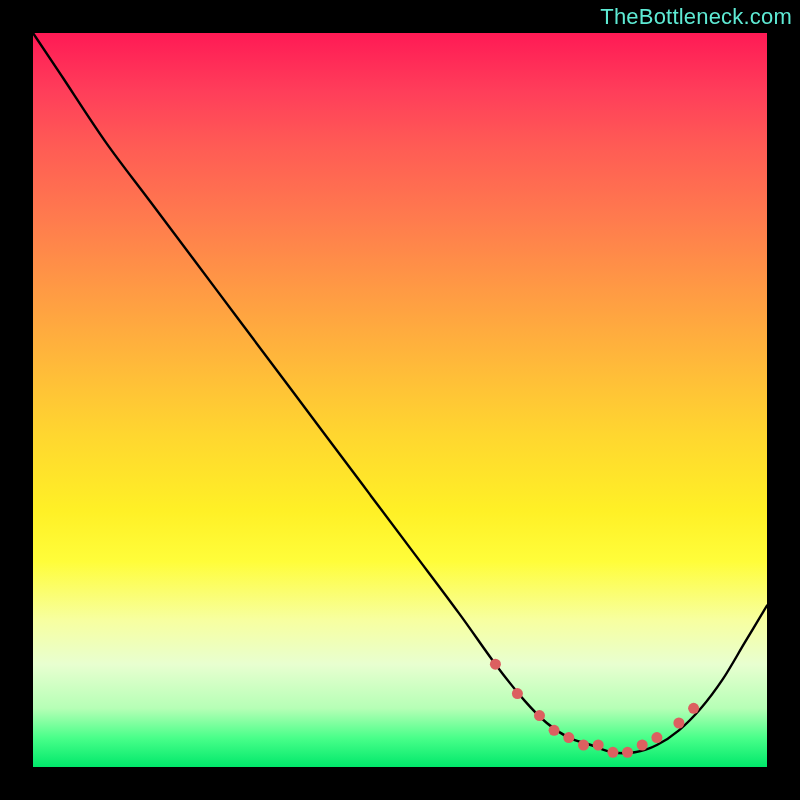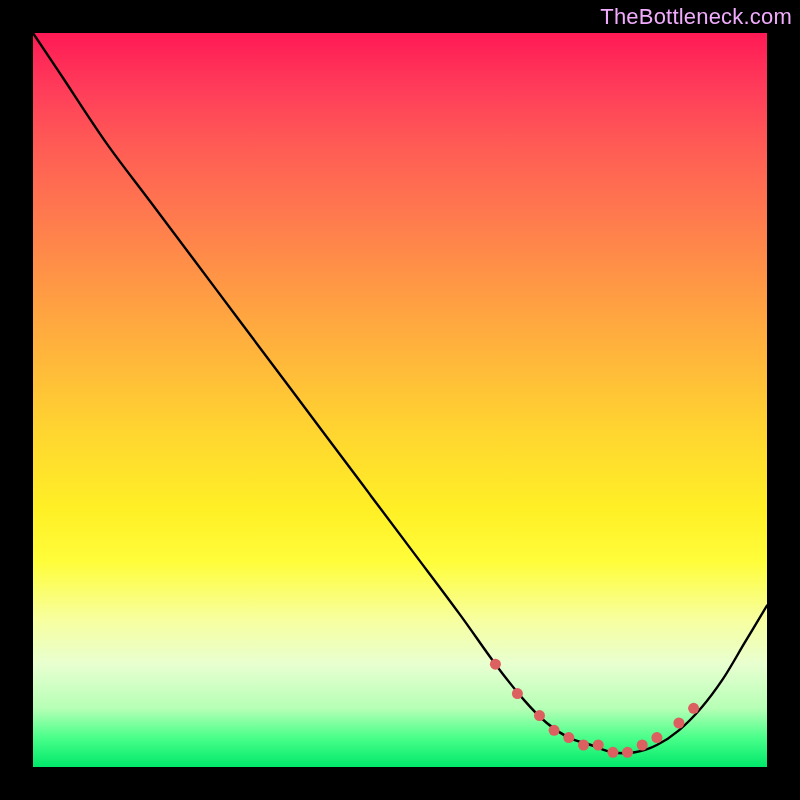--- a/index.html
+++ b/index.html
@@ -13,21 +13,21 @@
   .frame {
     position: relative;
     width: 800px;
     height: 800px;
     background: #000;
   }
   .watermark {
     position: absolute;
     top: 4px;
     right: 8px;
-    color: #f0abfc;
+    color: #5eead4;
     font-family: Arial, Helvetica, sans-serif;
     font-size: 22px;
     font-weight: 500;
     letter-spacing: 0.2px;
     z-index: 3;
   }
   .plot {
     position: absolute;
     left: 33px;
     top: 33px;

